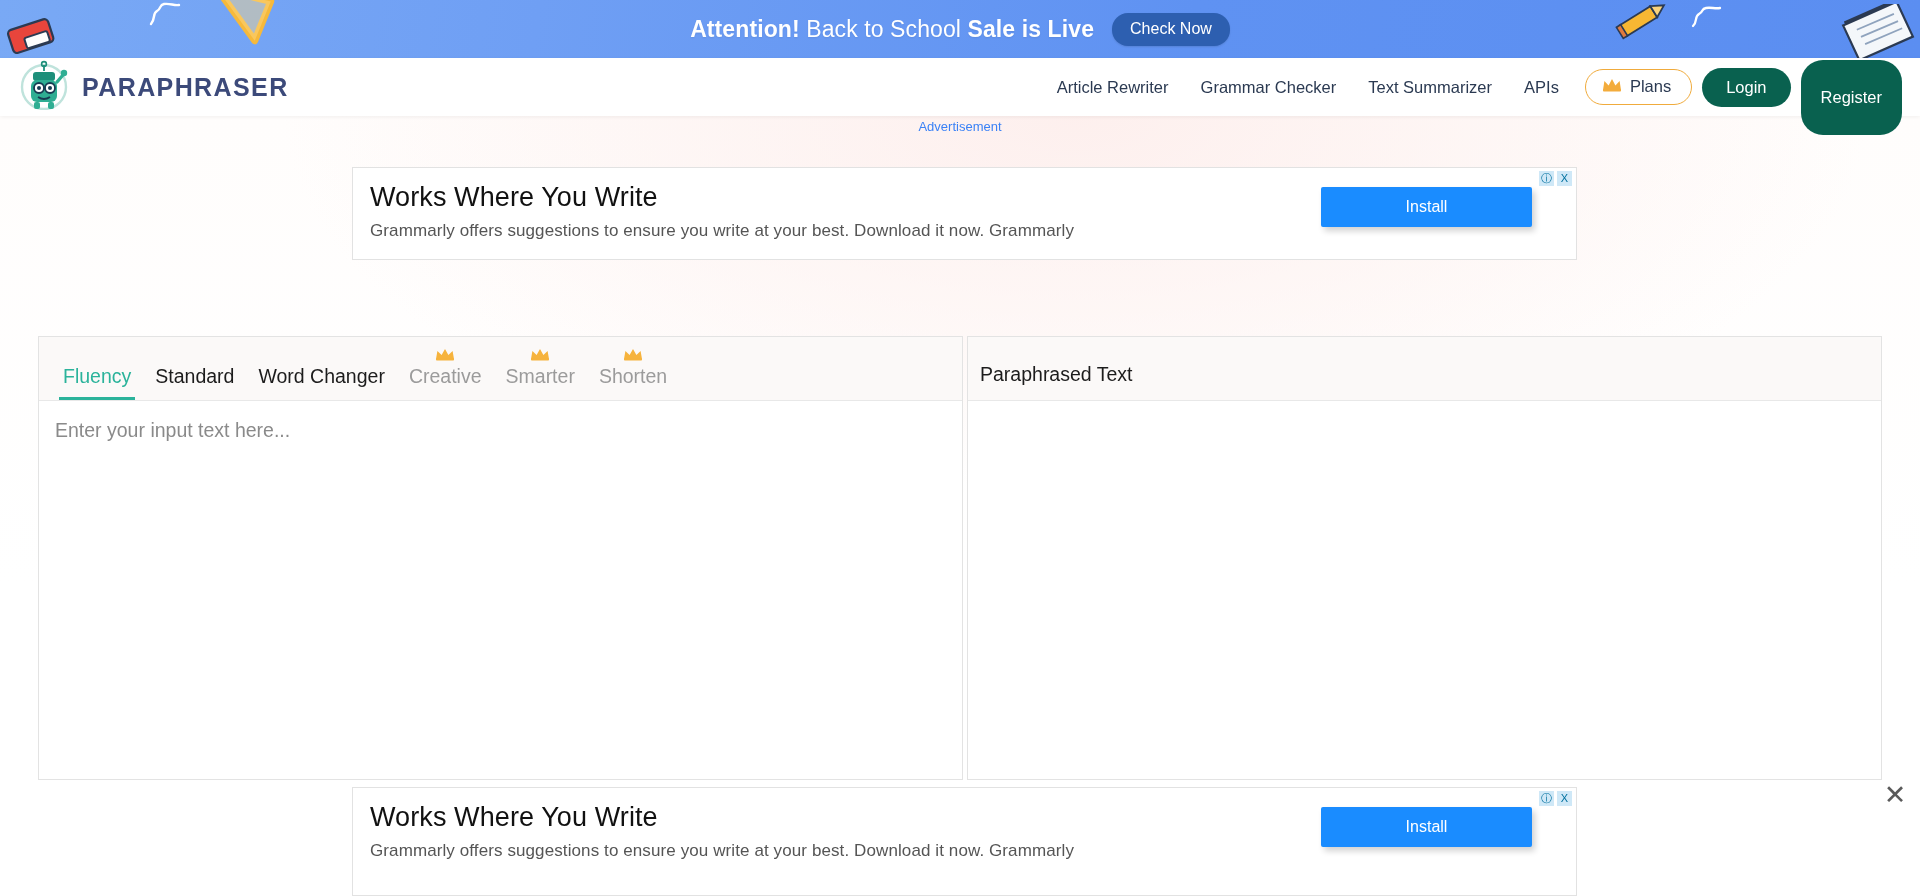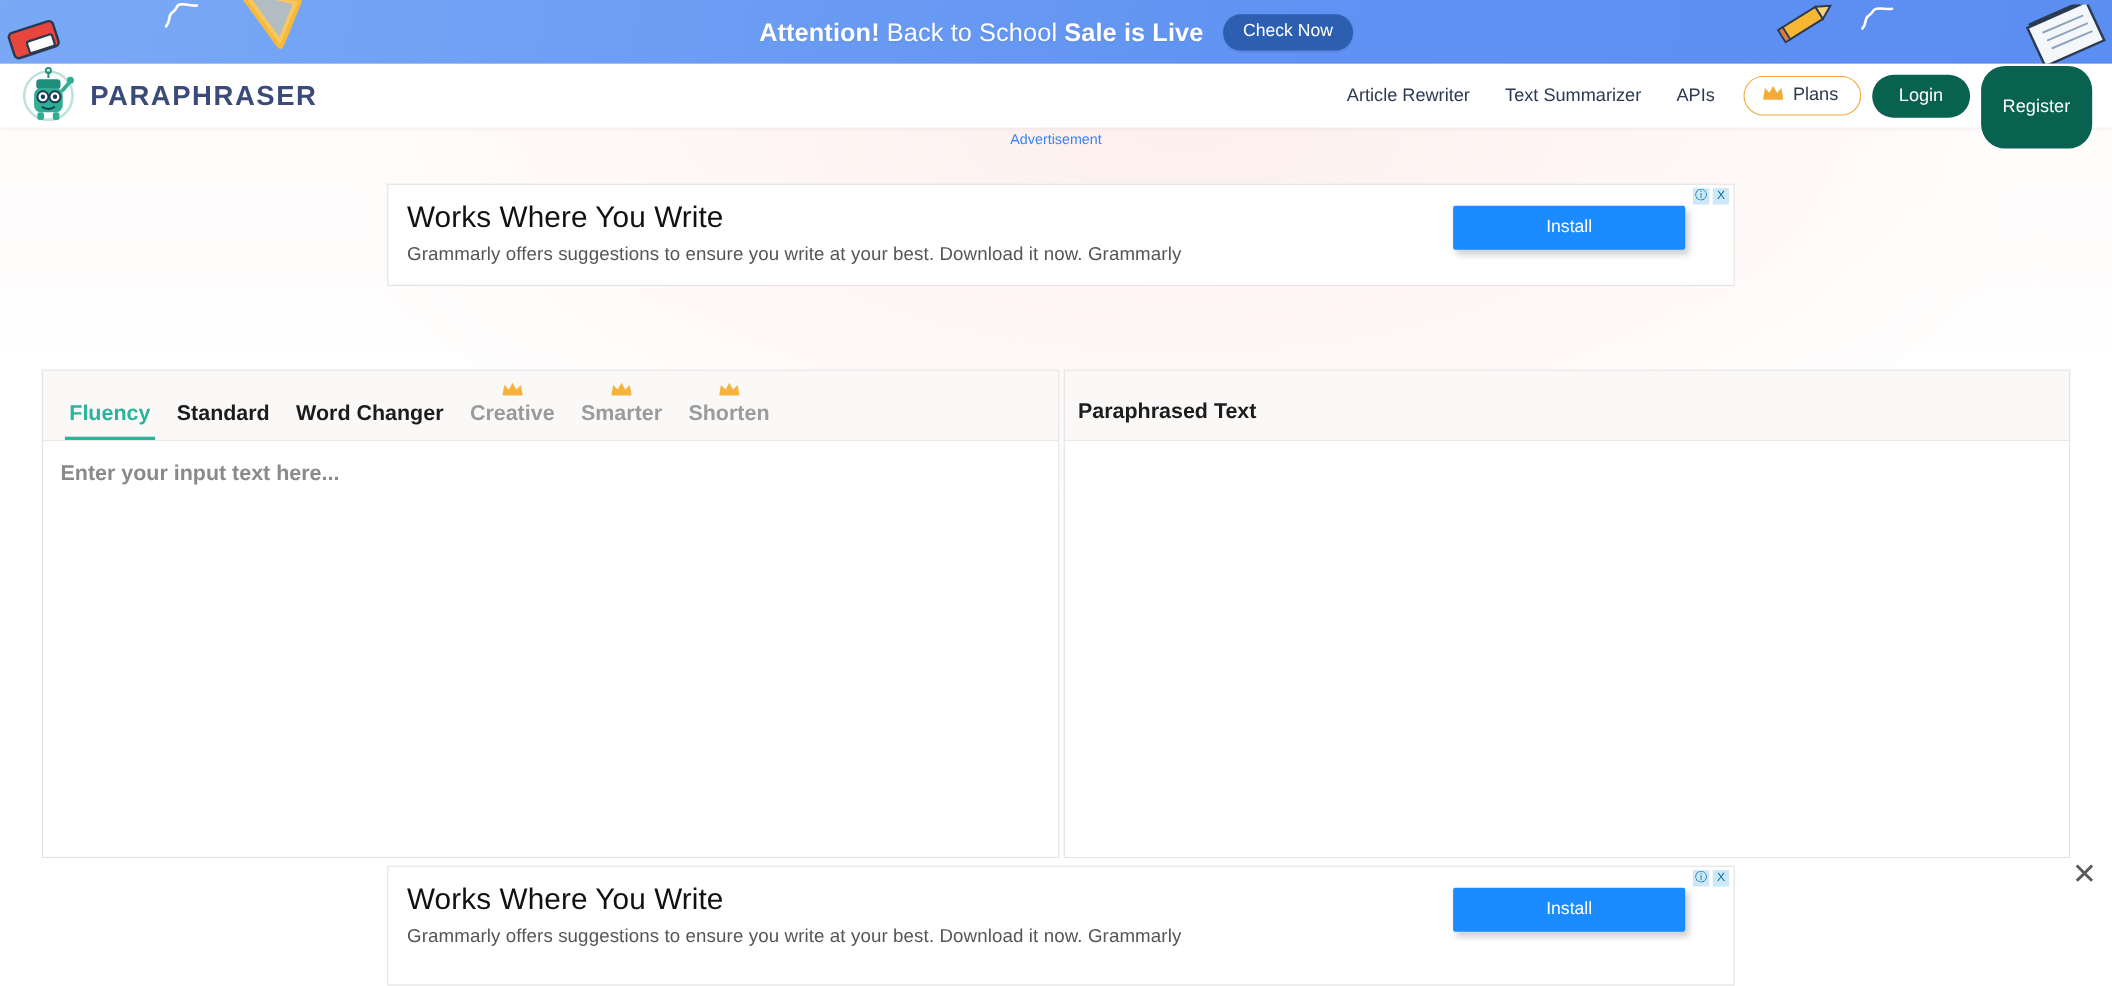--- a/index.html
+++ b/index.html
@@ -118,21 +118,21 @@
   }
   .ad-badge-i, .ad-badge-x {
     width:15px; height:15px; background:#cfe8f7;
     display:flex; align-items:center; justify-content:center;
     font-size:11px; color:#00709e; line-height:1; cursor:pointer;
   }
 
   
   .tool {
     position:absolute; left:38px; top:336px; width:1844px; height:444px;
-    display:flex; gap:4px; z-index:2;font-weight:bold;
+    display:flex; gap:4px; z-index:2;
   }
   .panel {
     background:#ffffff; border:1px solid #e3e3e3;
     display:flex; flex-direction:column; overflow:hidden;
   }
   .panel-left { width:925px; }
   .panel-right { width:915px; }
   .panel-head {
     height:64px; background:#fbf9f8; border-bottom:1px solid #e8e8e8;
     display:flex; align-items:flex-end;
@@ -251,20 +251,21 @@
         <circle cx="46" cy="13" r="3.2" fill="#2fae93"></circle>
         <rect x="16" y="42" width="6" height="7" rx="2" fill="#2fae93"></rect>
         <rect x="30" y="42" width="6" height="7" rx="2" fill="#2fae93"></rect>
       </svg>
     </span>
     <span class="brand-name">PARAPHRASER</span>
   </div>
 
   <nav class="nav">
     <a href="#">Article Rewriter</a>
+    <a href="#">Grammar Checker</a>
     <a href="#">Text Summarizer</a>
     <a href="#">APIs</a>
 
     <button class="btn-plans">
       <span>
         <svg width="20" height="14" viewBox="0 0 20 14">
           <path d="M1 12 L2.4 3 L6.6 7.4 L10 1 L13.4 7.4 L17.6 3 L19 12 Z" fill="#f3ac3c"></path>
           <rect x="1" y="11.2" width="18" height="2.4" rx="0.8" fill="#f3ac3c"></rect>
         </svg>
       </span>

